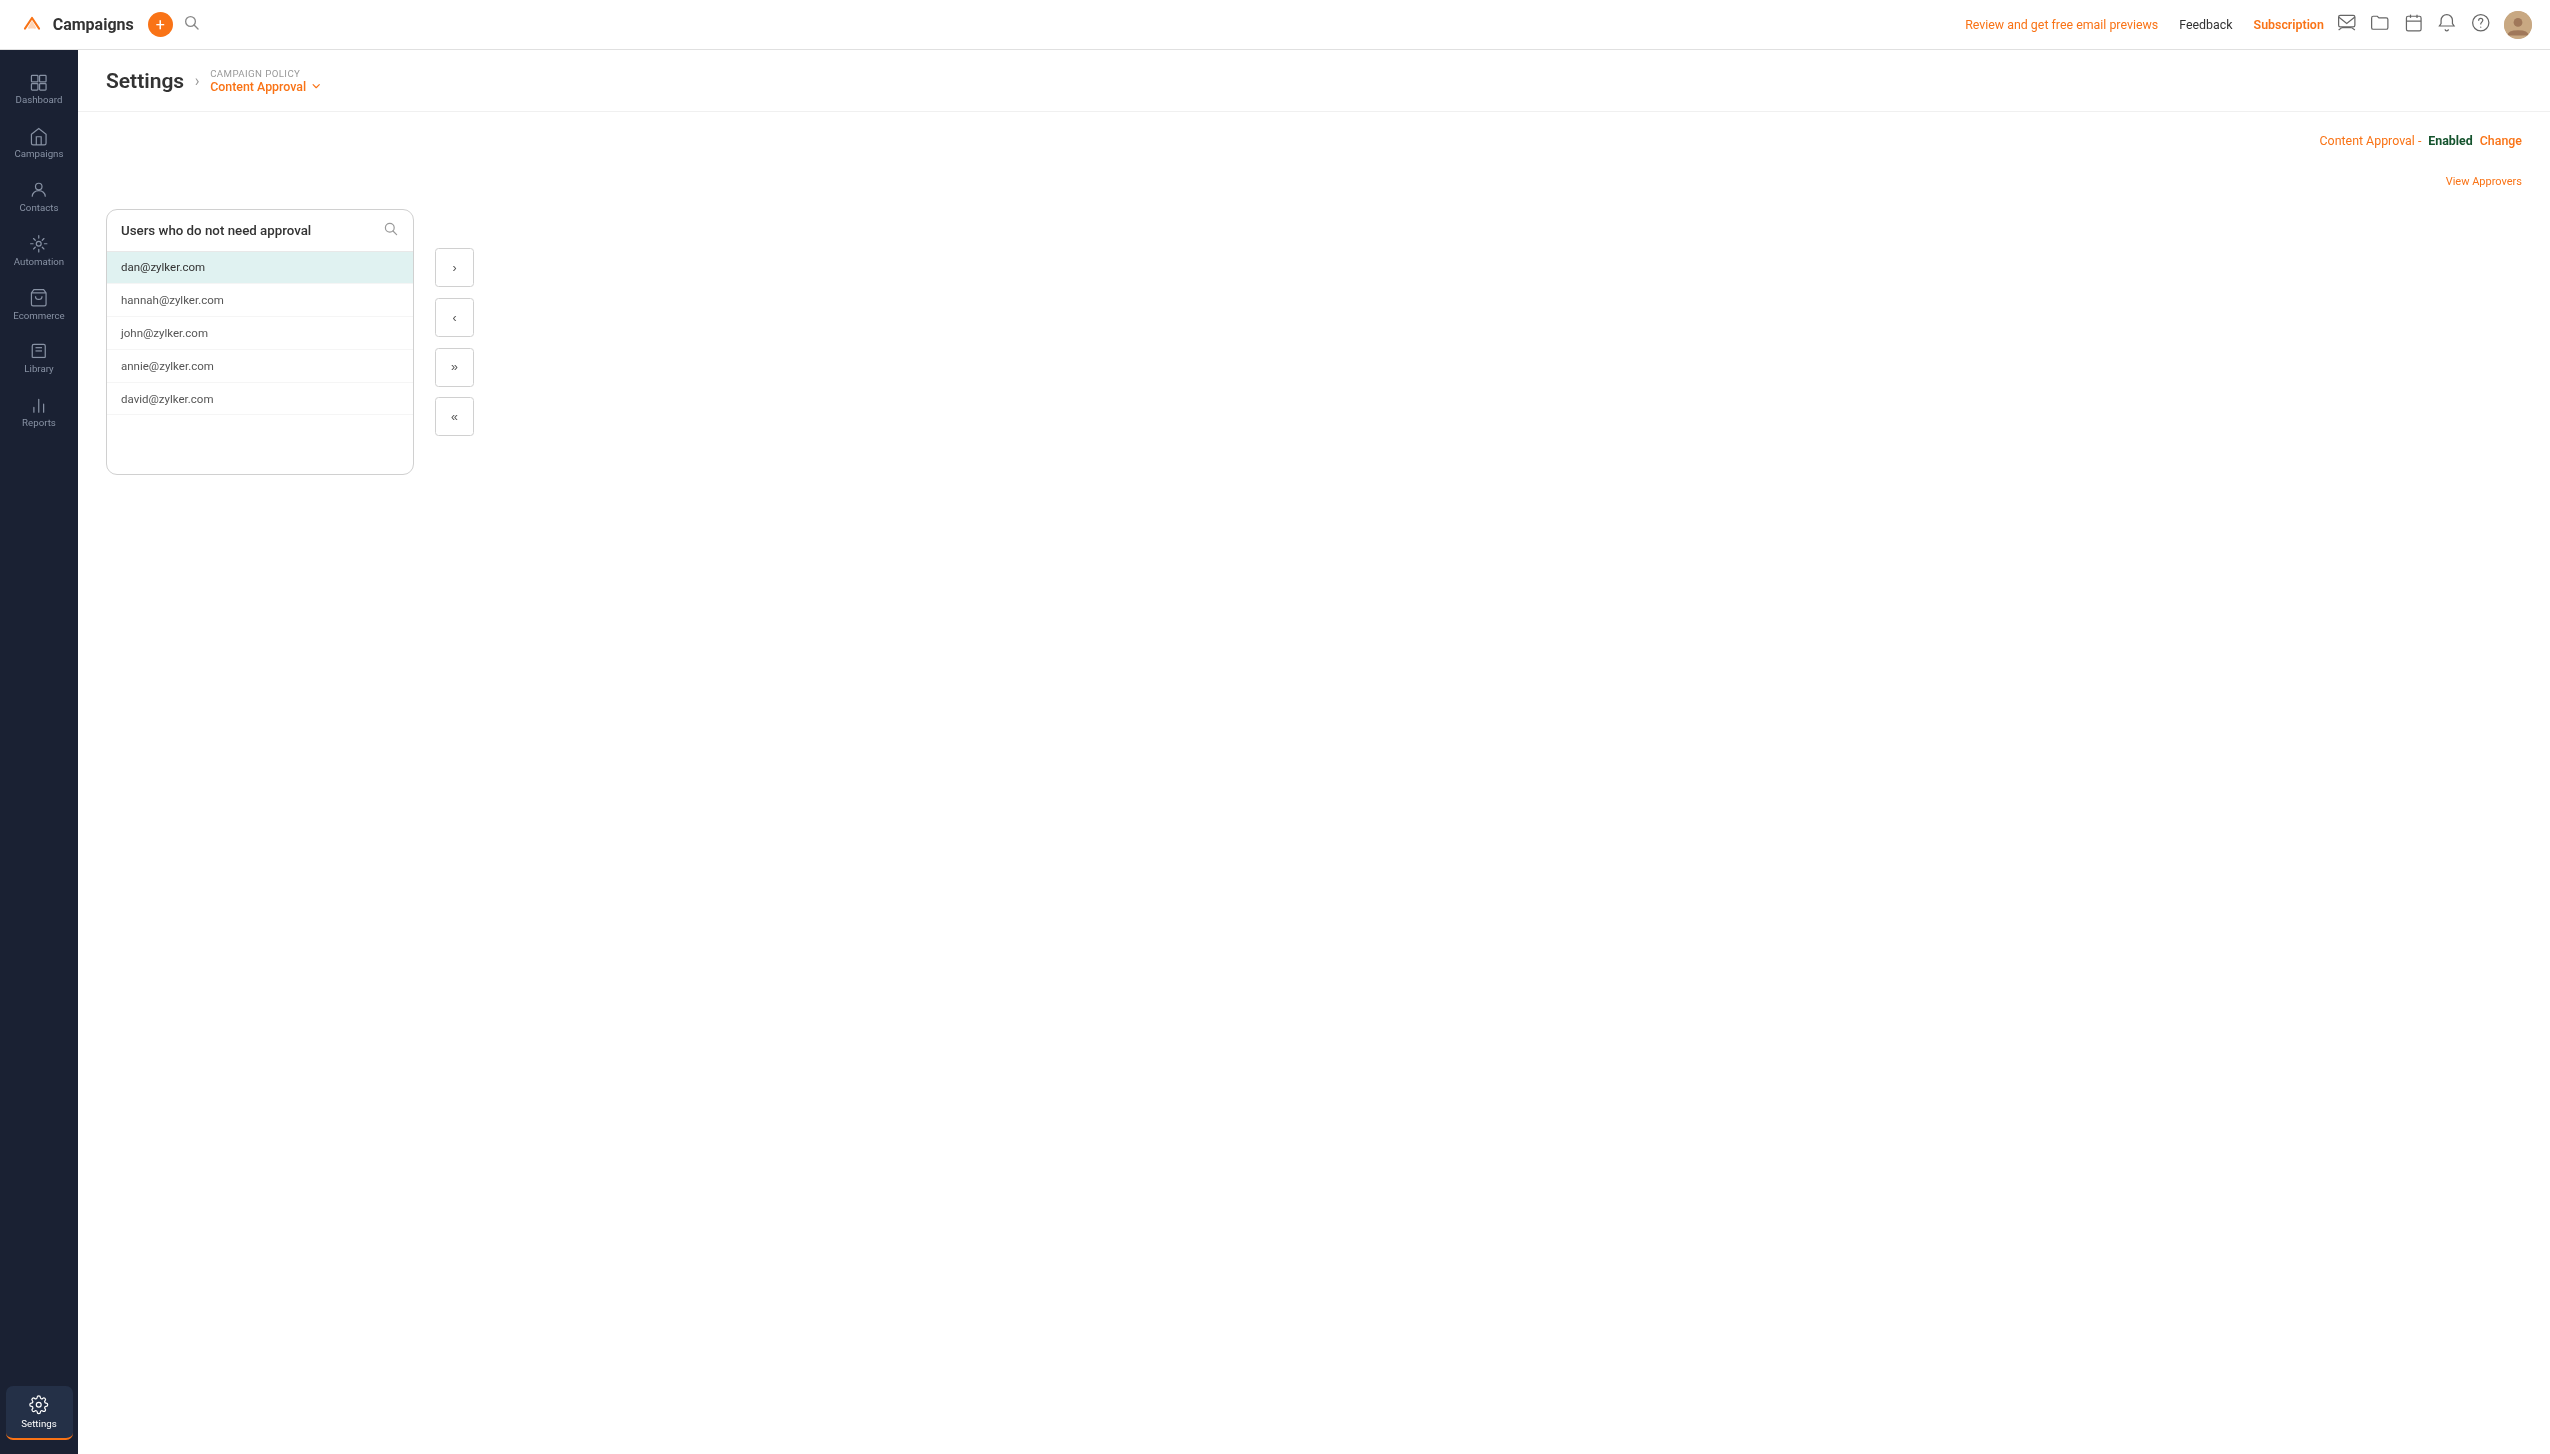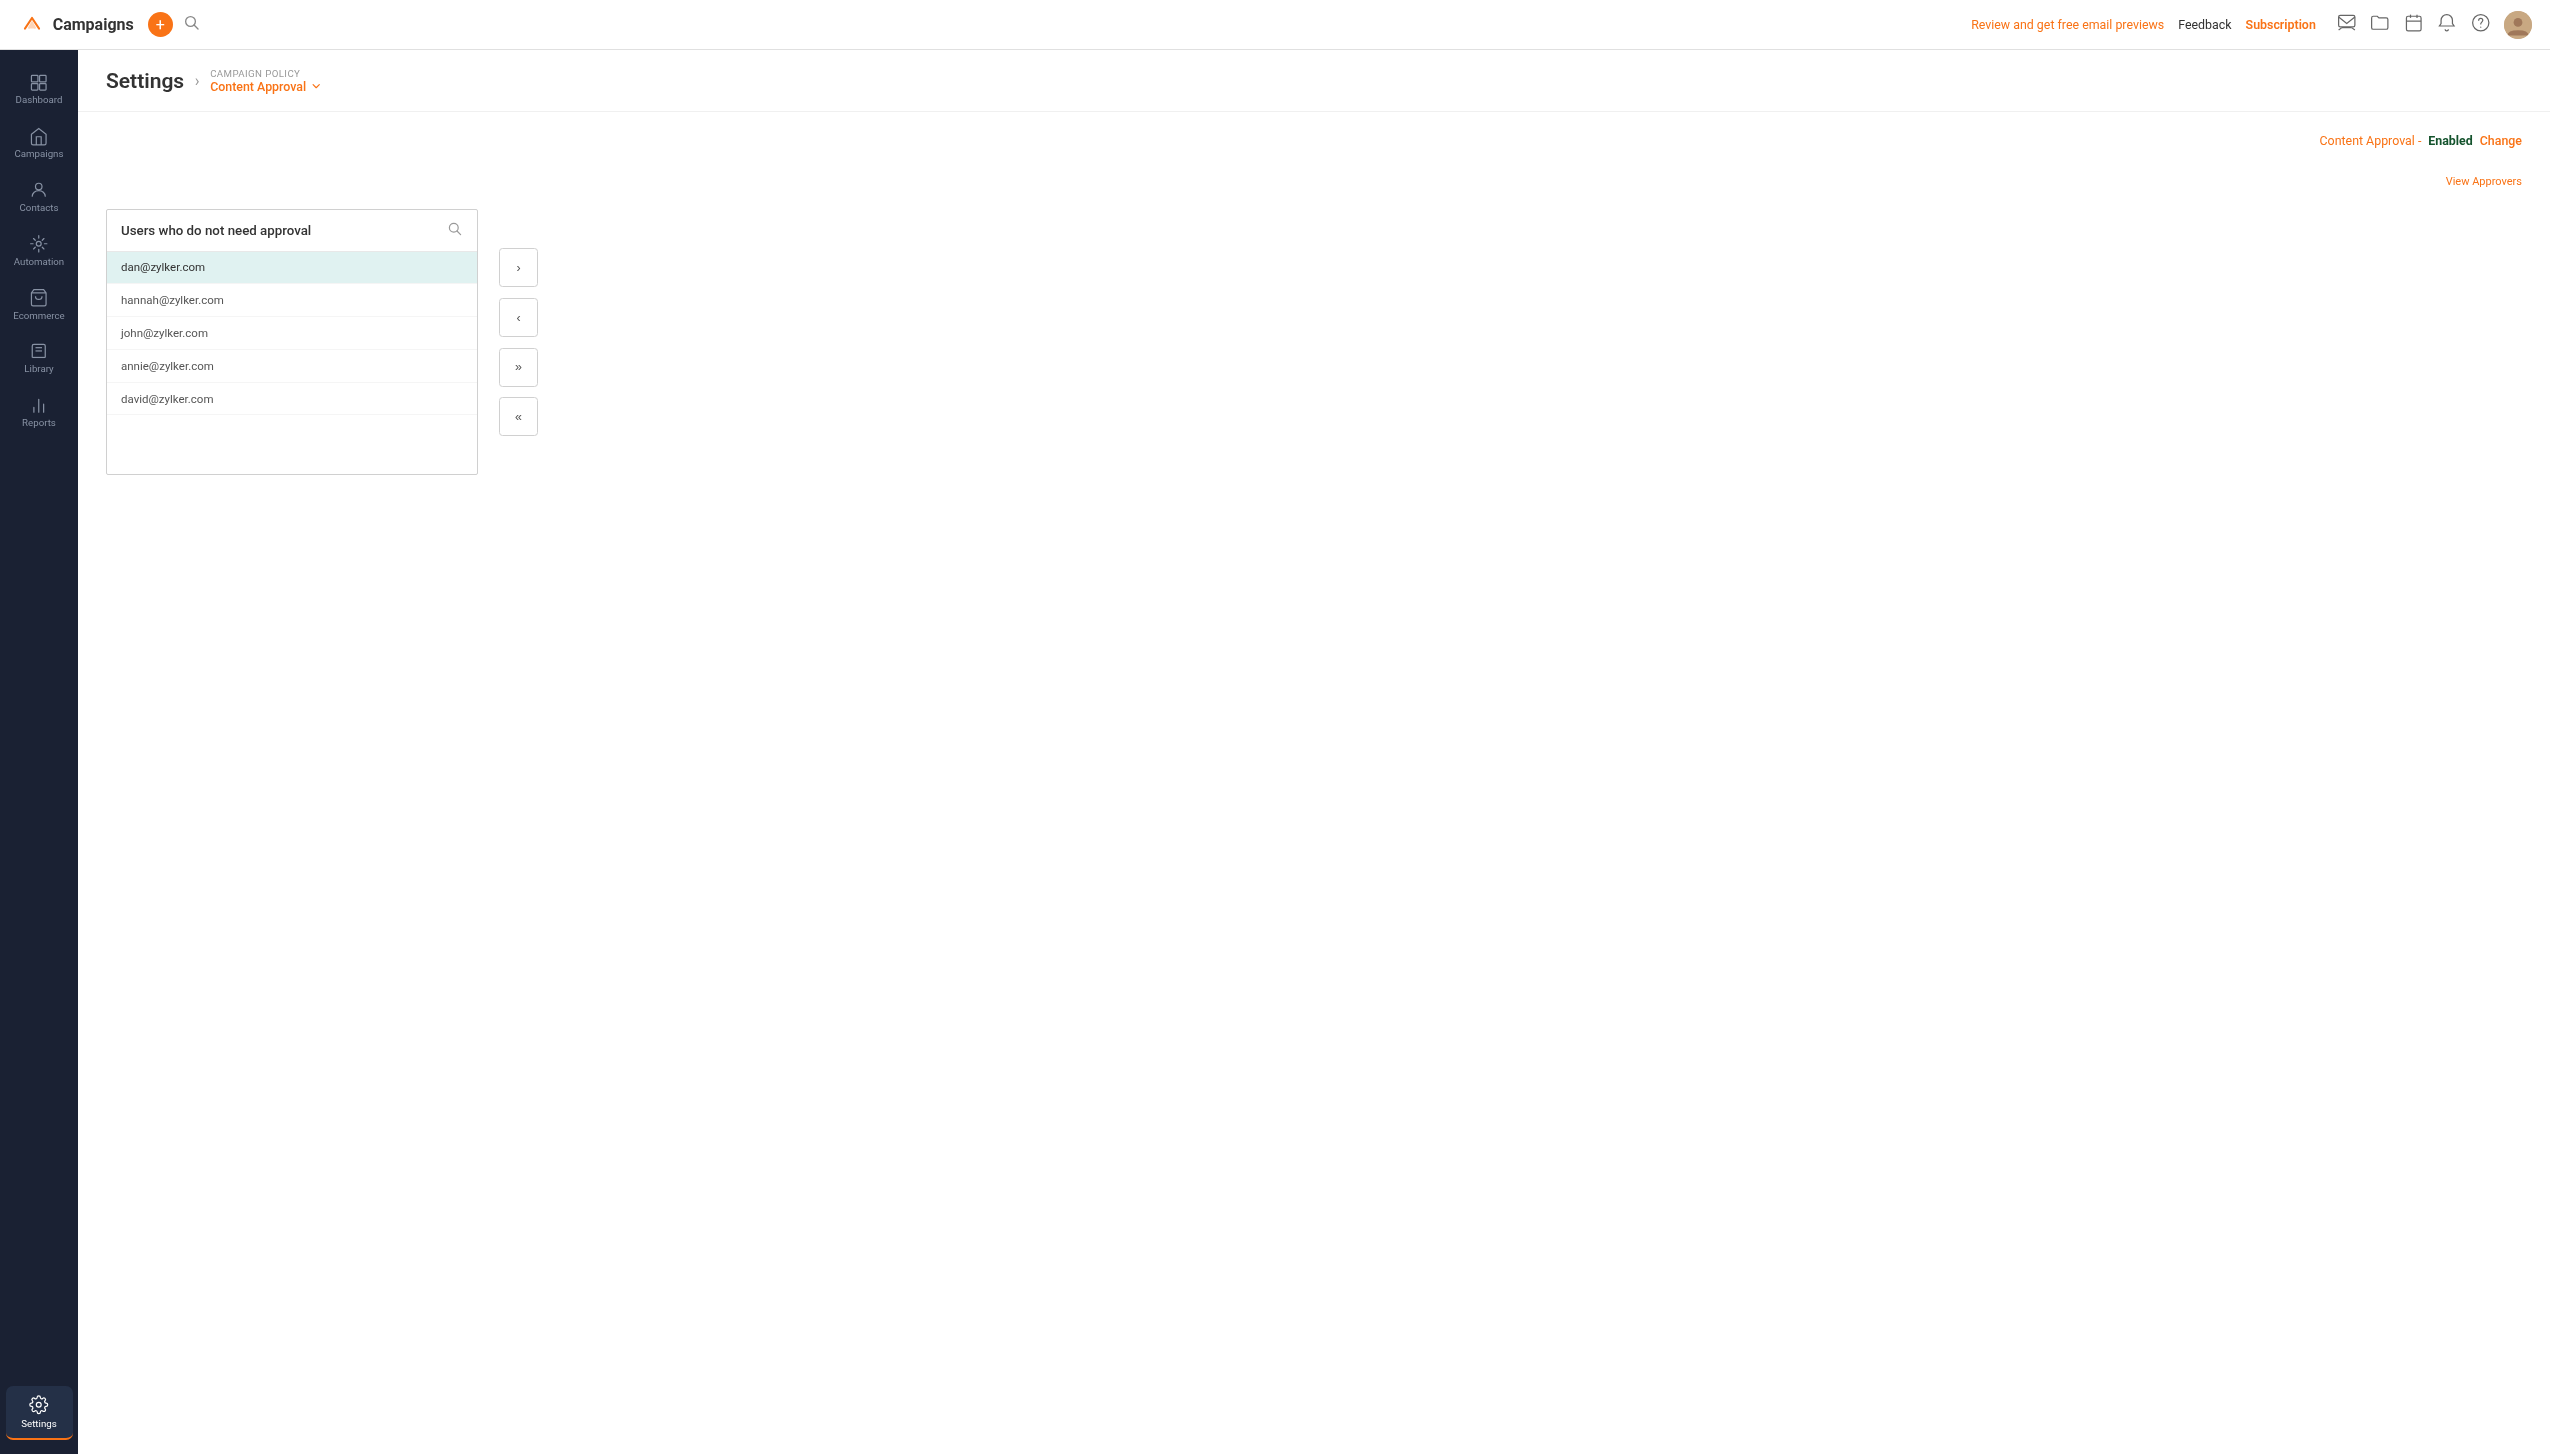--- a/index.html
+++ b/index.html
@@ -7,21 +7,21 @@
 
     
     .topnav {
       display: flex; align-items: center; background: #fff; border-bottom: 0.9px solid #e0e0e0;
       padding: 0 17.7px; height: 50px; flex-shrink: 0;
     }
     .topnav-logo { display: flex; align-items: center; gap: 7px; font-size: 16px; font-weight: 700; color: #333; margin-right: 14px; }
     .logo-icon { width: 28px; height: 28px; }
     .topnav-add { width: 25px; height: 25px; background: #f97316; border-radius: 50%; display: flex; align-items: center; justify-content: center; color: #fff; font-size: 16px; cursor: pointer; margin-right: 10.6px; }
     .topnav-search { color: #888; font-size: 16px; cursor: pointer; margin-right: auto; }
-    .topnav-center { display: flex; align-items: center; gap: 14px; margin-right: 21px; }
+    .topnav-center { display: flex; align-items: center; gap: 21px; margin-right: 13px; }
     .topnav-preview { color: #f97316; font-size: 12.4px; cursor: pointer; }
     .topnav-feedback { color: #333; font-size: 12.4px; cursor: pointer; }
     .topnav-subscription { color: #f97316; font-size: 12.4px; font-weight: 600; cursor: pointer; }
     .topnav-icons { display: flex; align-items: center; gap: 14px; }
     .topnav-icon { color: #666; font-size: 16px; cursor: pointer; }
     .avatar { width: 28px; height: 28px; border-radius: 50%; background: #c8a882; display: flex; align-items: center; justify-content: center; overflow: hidden; cursor: pointer; }
 
     
     .layout { display: flex; flex: 1; overflow: hidden; }
 
@@ -66,21 +66,21 @@
     .status-bar { display: flex; justify-content: flex-end; align-items: center; gap: 7px; margin-bottom: 27px; }
     .status-label { color: #f97316; font-size: 12.4px; }
     .status-enabled { color: #14532d; font-size: 12.4px; font-weight: 700; }
     .status-change { color: #f97316; font-size: 12.4px; cursor: pointer; font-weight: 500; }
 
     .view-approvers { display: flex; justify-content: flex-end; margin-bottom: 21px; }
     .view-approvers-link { color: #f97316; font-size: 11px; cursor: pointer; margin-left: 28px; }
 
     
     .transfer-container { display: flex; align-items: center; gap: 0; margin-top: 7px; }
-    .transfer-list { border: 0.9px solid #d0d0d0; border-radius: 2px; width: 372px; min-height: 266px; background: #fff; }
+    .transfer-list { border: 0.9px solid #d0d0d0; border-radius: 11px; width: 308px; min-height: 266px; background: #fff; }
     .transfer-list-header { display: flex; align-items: center; justify-content: space-between; padding: 10.6px 14px; border-bottom: 0.9px solid #e8e8e8; }
     .transfer-list-title { font-size: 13.3px; color: #333; font-weight: 500; }
     .transfer-list-search { color: #999; font-size: 14px; cursor: pointer; }
     .transfer-list-body { padding: 0; }
     .transfer-list-item {
       padding: 8.9px 14px; font-size: 11.5px; color: #555; cursor: pointer; border-bottom: 0.9px solid #f5f5f5;
     }
     .transfer-list-item.selected { background: #e0f2f1; color: #333; }
 
     

